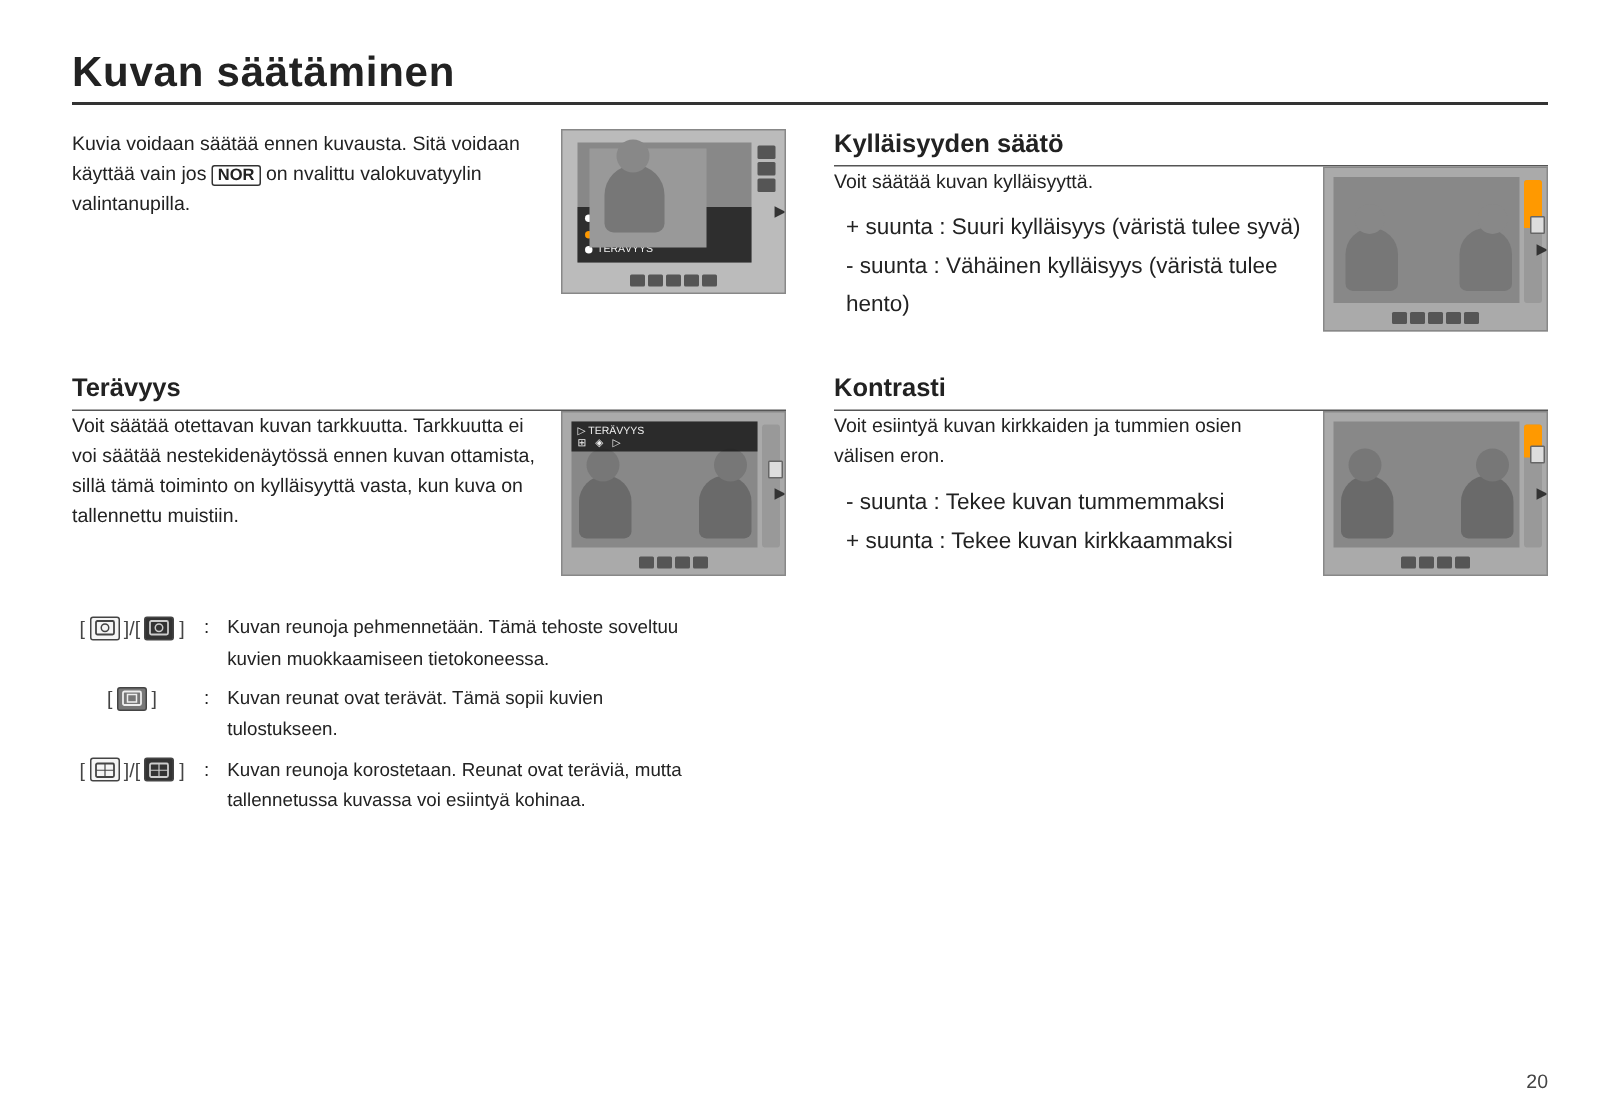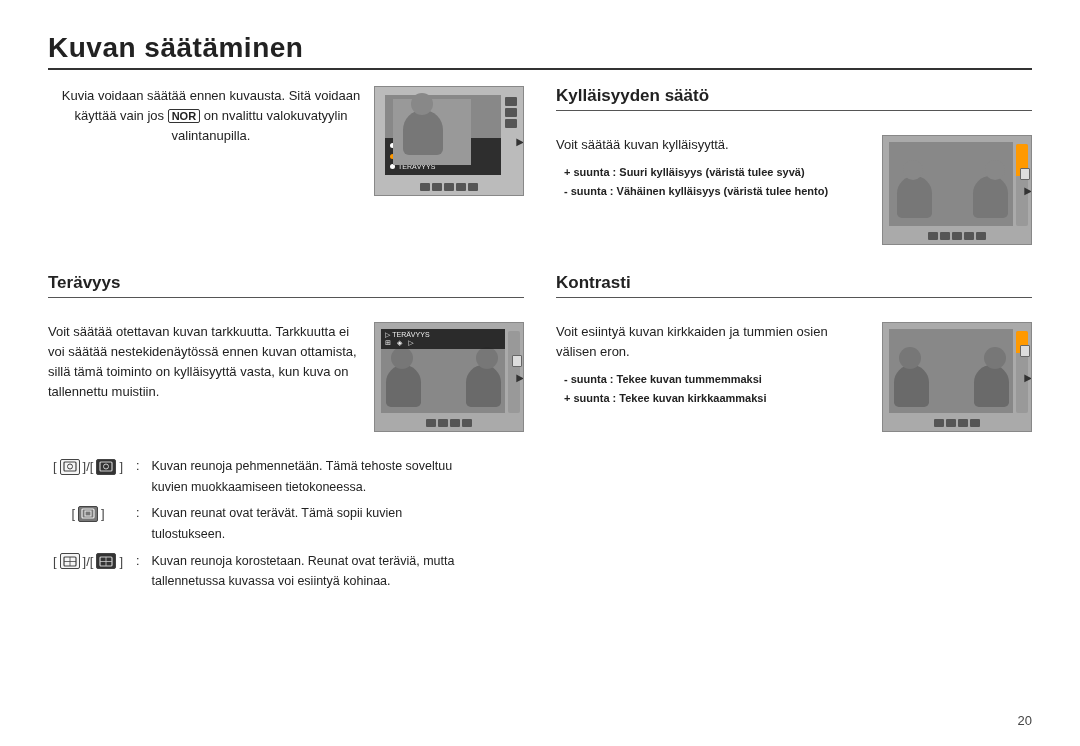--- a/index.html
+++ b/index.html
@@ -40,47 +40,45 @@
     .top-section {
       display: flex;
       gap: 32px;
       margin-bottom: 28px;
     }
 
     .left-col {
       flex: 1;
       display: flex;
       align-items: flex-start;
-      text-align: center;
     }
 
     .right-col {
       flex: 1;
     }
 
     .section-title {
       font-size: 17px;
       font-weight: bold;
       border-bottom: 1.5px solid #555;
       padding-bottom: 4px;
-      margin-bottom: 24px;
+      margin-bottom: 0;
     }
 
     .section-text {
       font-size: 13px;
       line-height: 1.55;
       margin-bottom: 8px;
     }
 
     .section-bullets {
-      font-size: 11px;
+      font-size: 15px;
       line-height: 1.7;
       margin-left: 8px;
       margin-top: 6px;
-      font-weight: bold;
     }
 
     
     .cam-preview {
       width: 150px;
       min-width: 150px;
       height: 110px;
       background: #bbb;
       border: 1px solid #888;
       position: relative;

